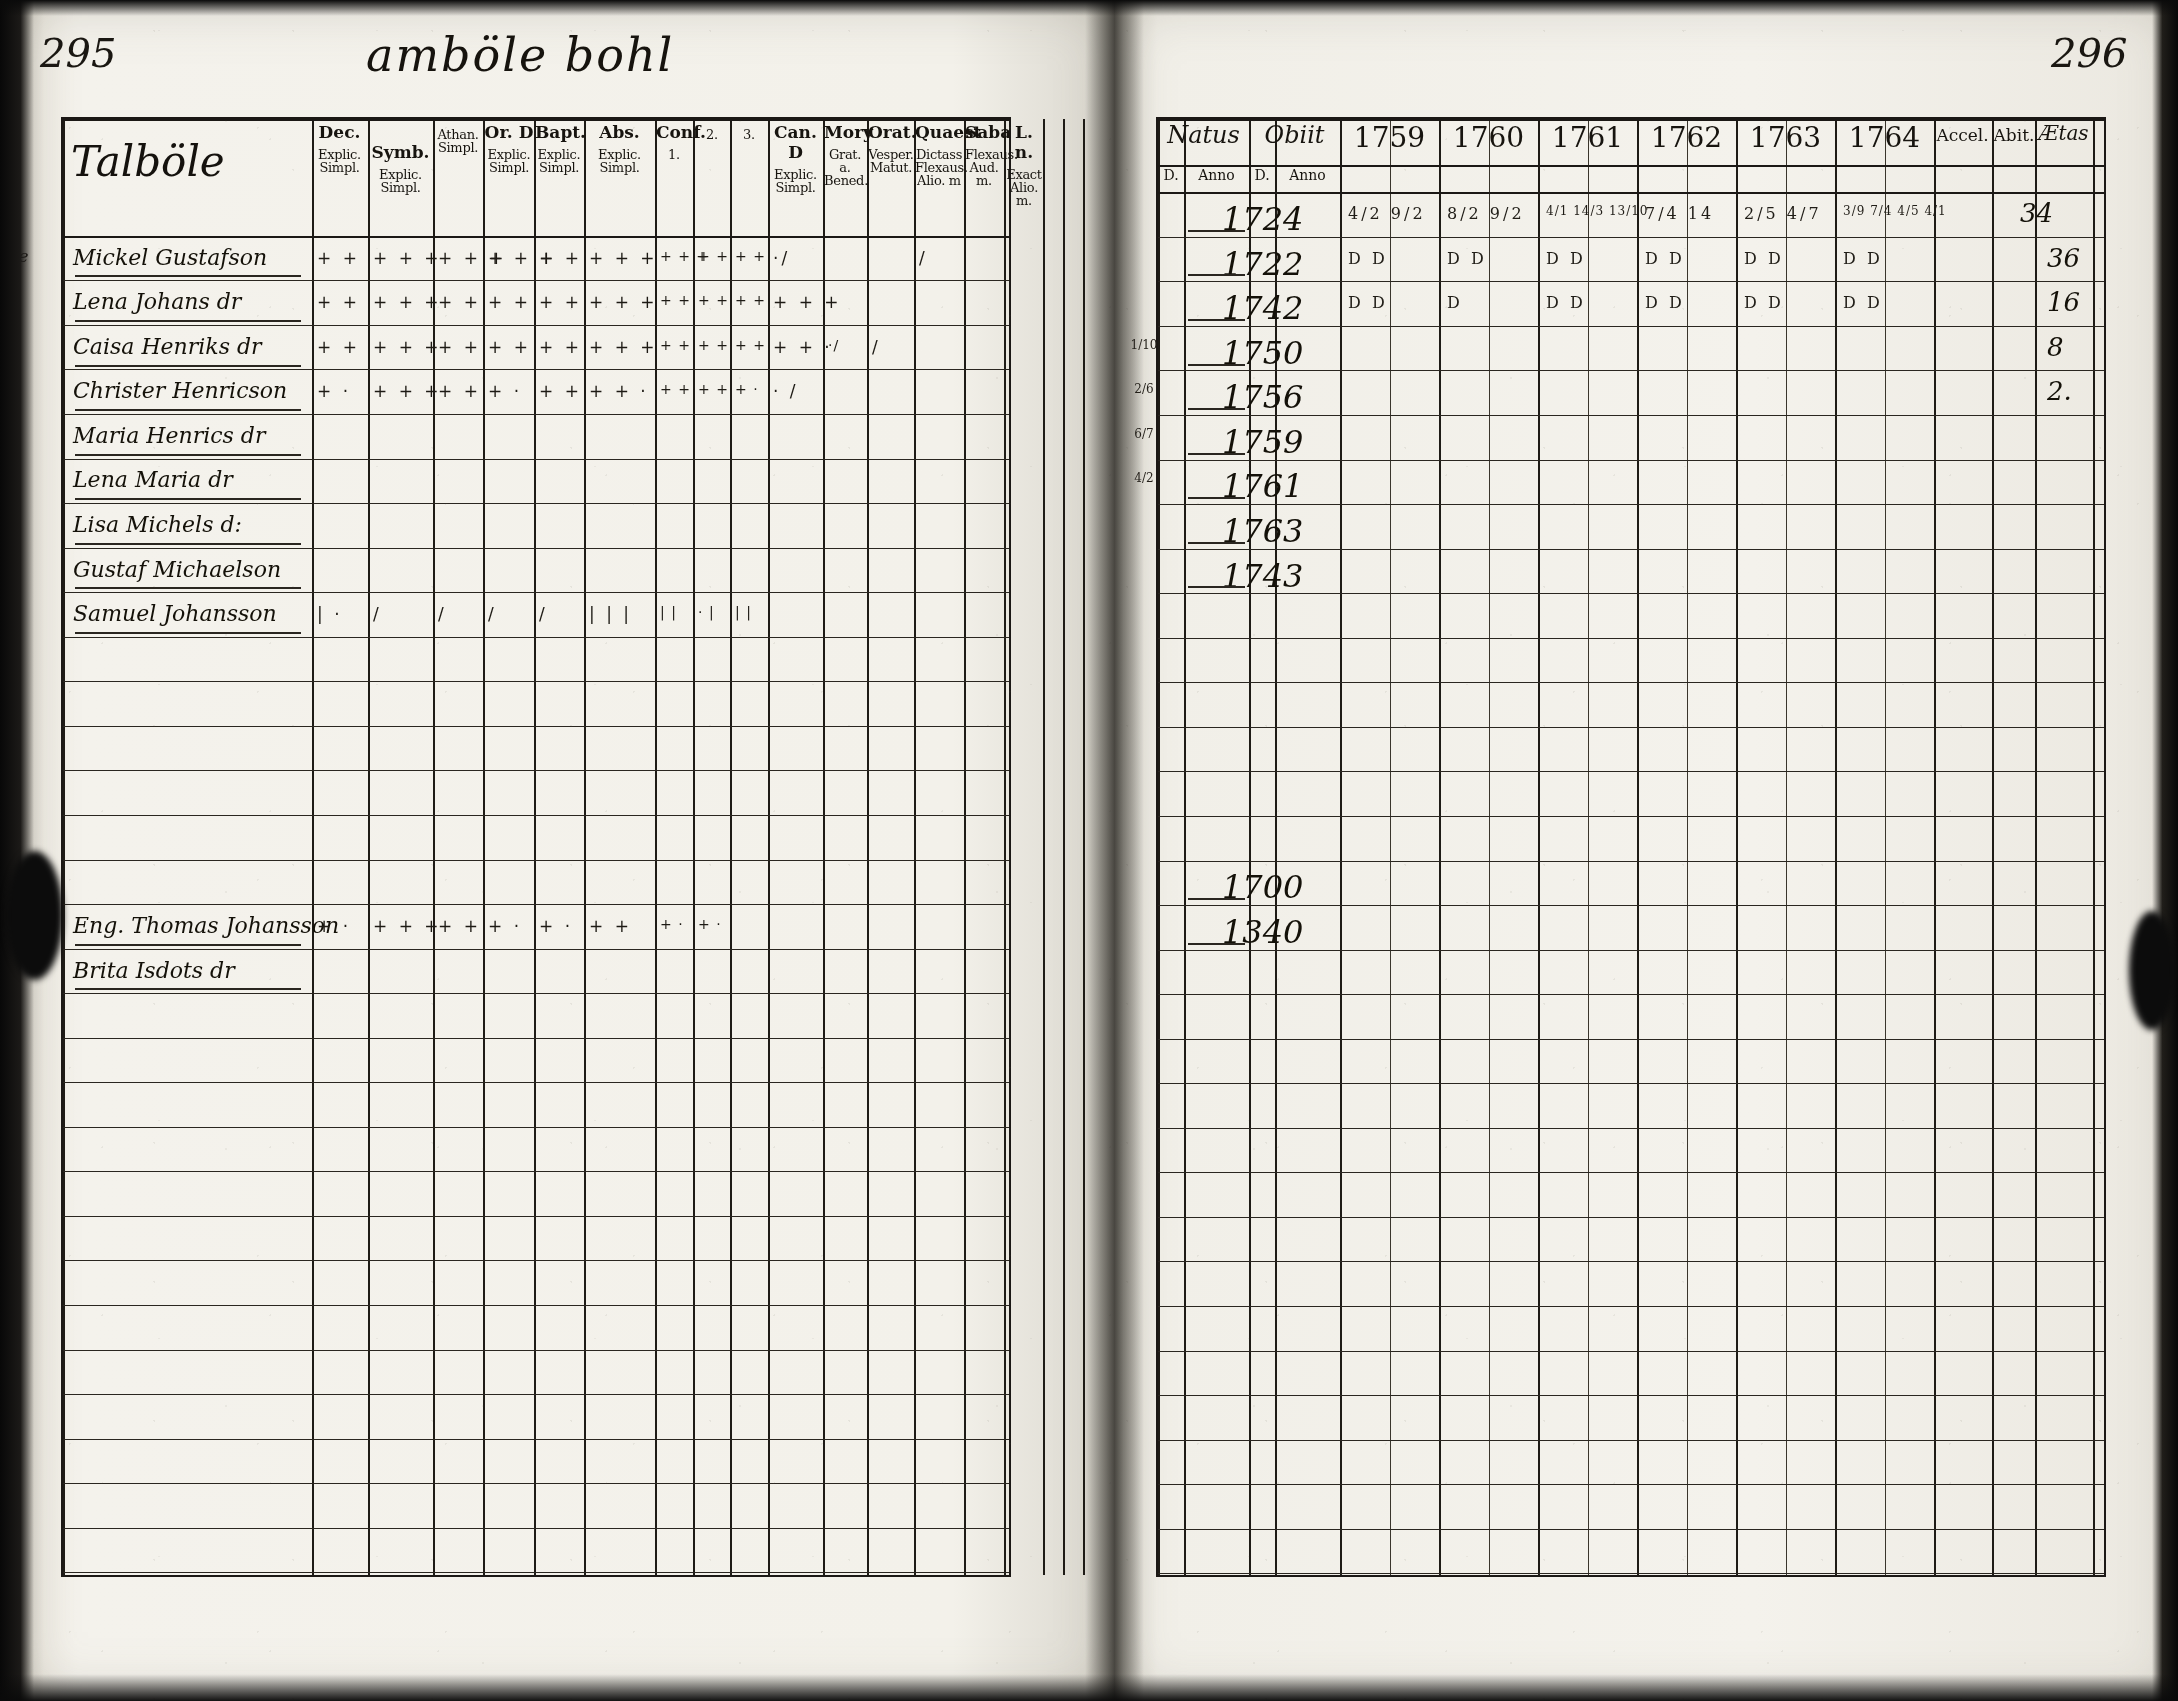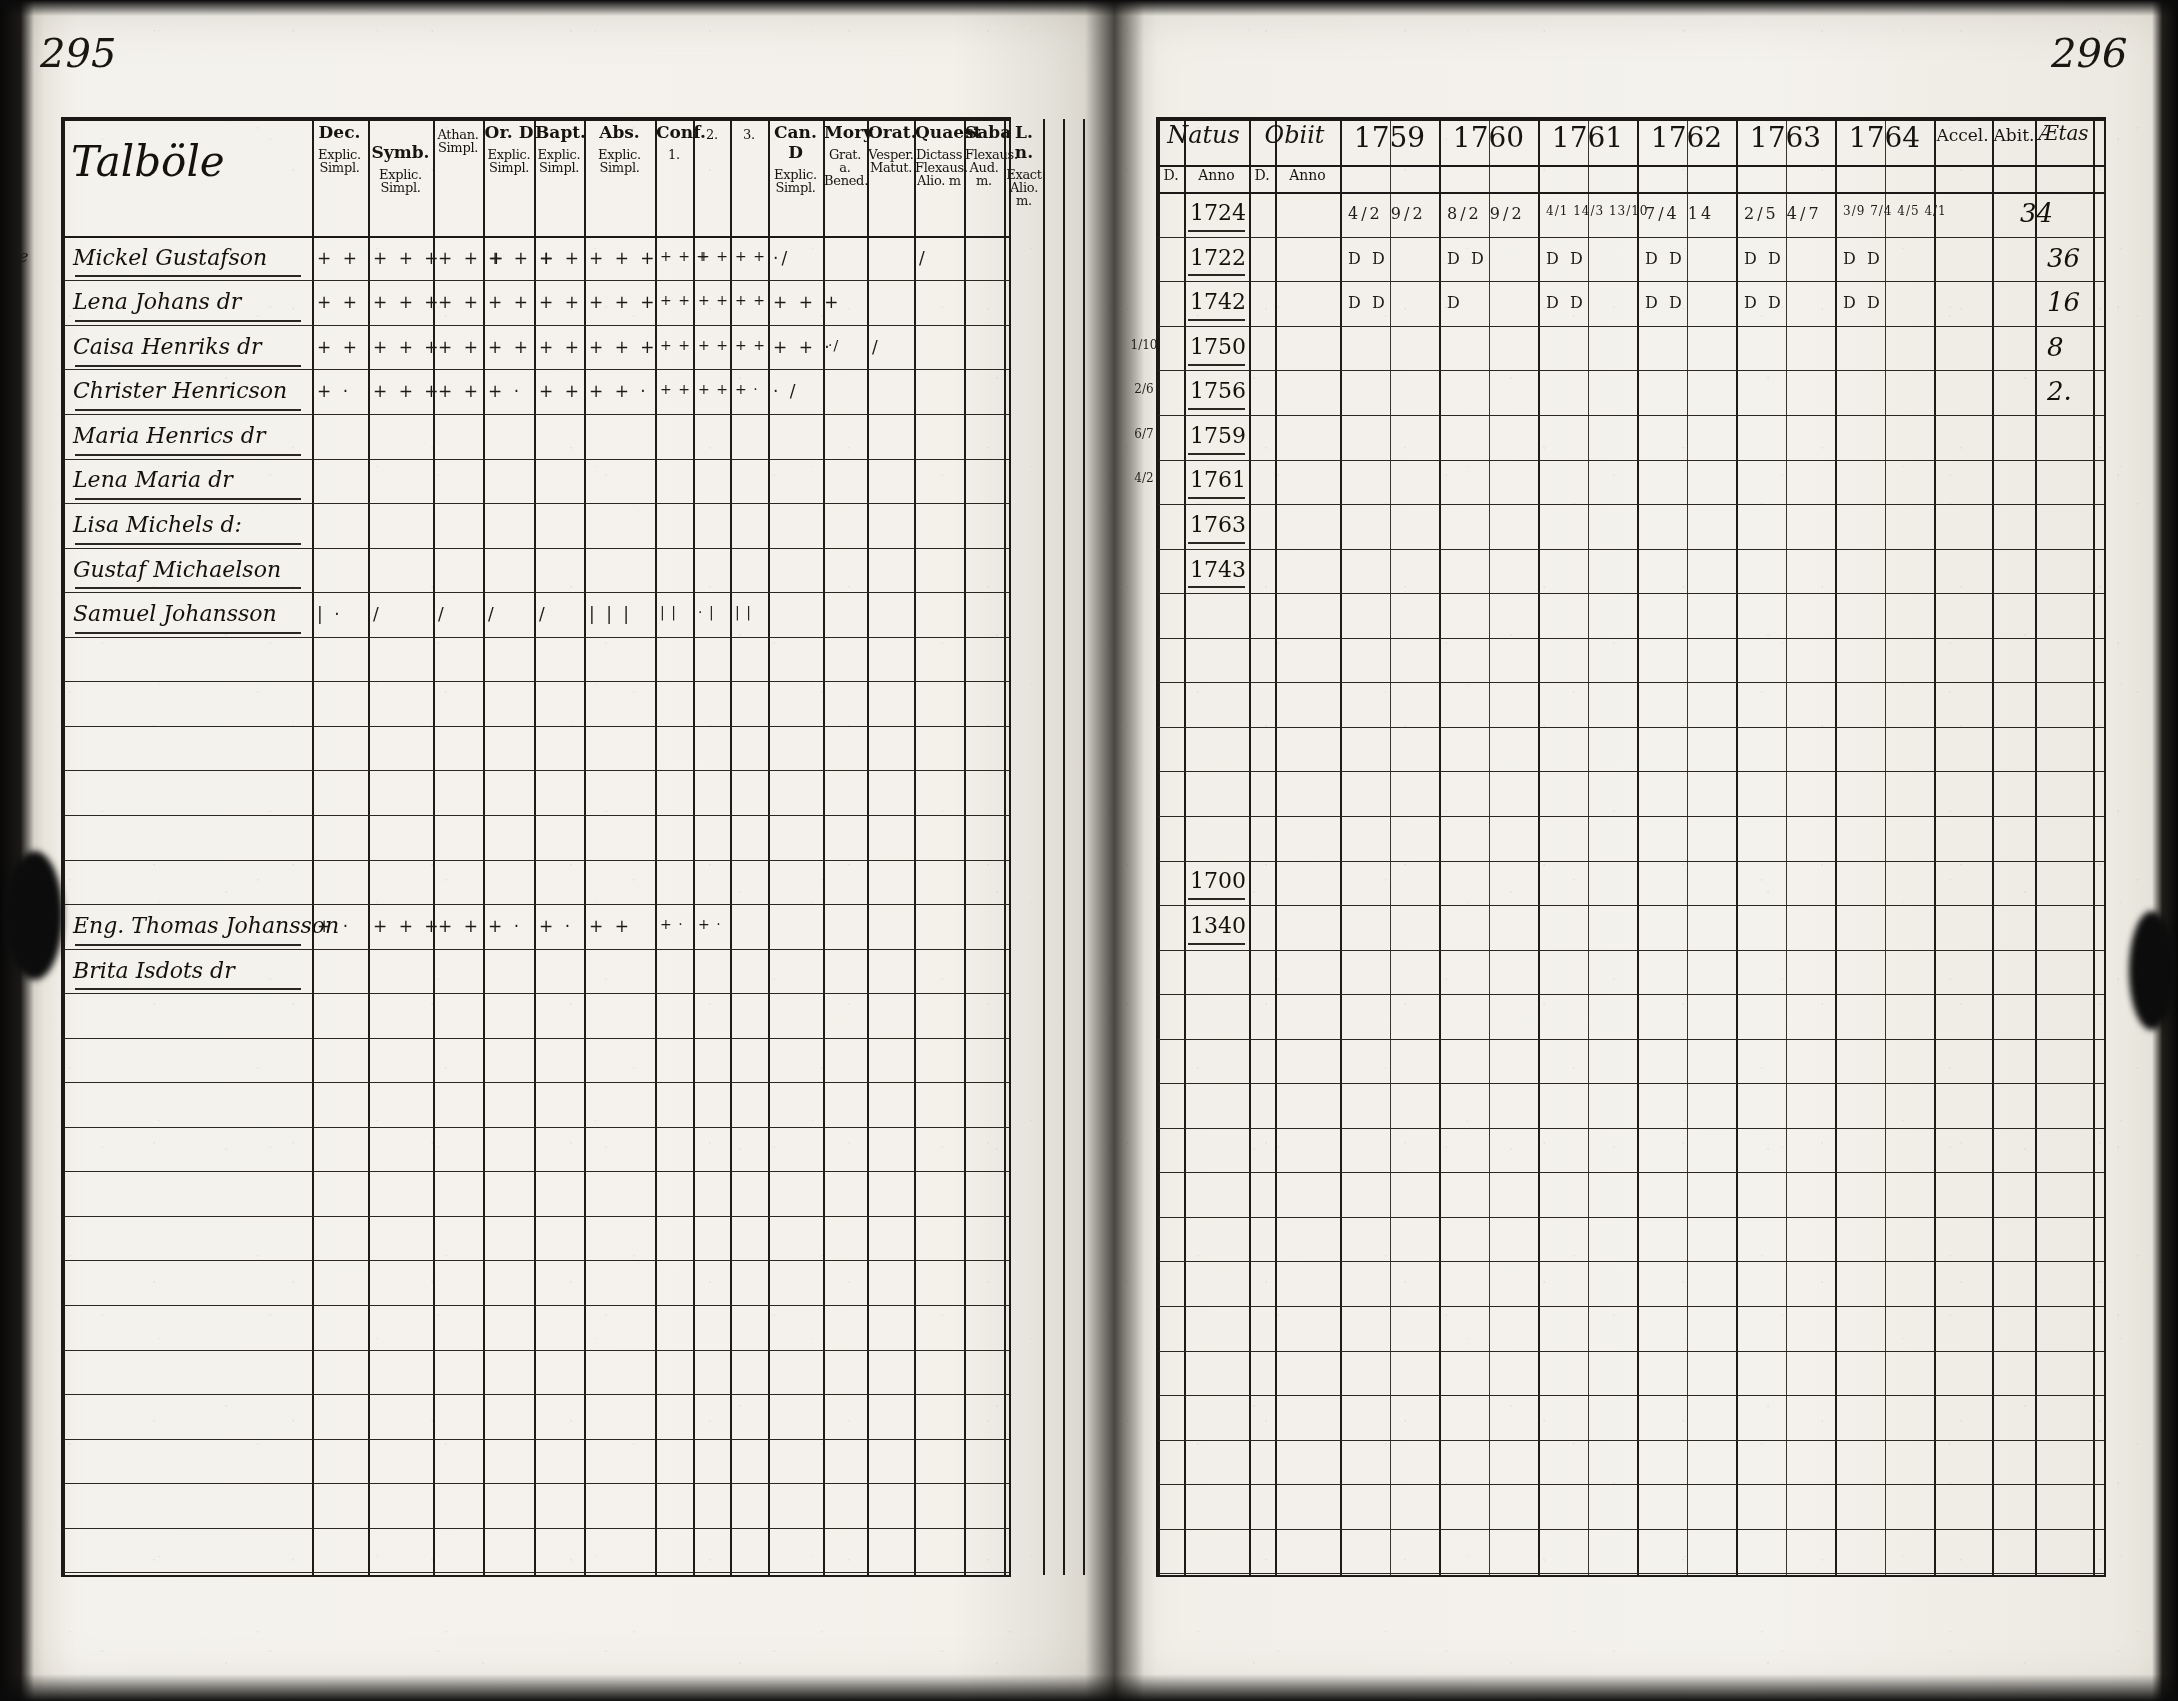--- a/index.html
+++ b/index.html
@@ -107,22 +107,22 @@
   }
   .rhdr{
     position:absolute;top:2px;height:63px;text-align:center;
     font-family:"DejaVu Serif",serif;color:#17140f;font-size:24px;font-style:italic;
   }
   .rsub{
     position:absolute;top:48px;height:26px;text-align:center;
     font-family:"DejaVu Serif",serif;color:#17140f;font-size:14px;
   }
   .yearcell{
-    position:absolute;font-family:"DejaVu Serif",serif;
-    font-size:22px;color:#141109;
+    position:absolute;font-family:"DejaVu Serif",serif;font-style:italic;
+    font-size:32px;color:#141109;margin-left:32px;
   }
   .agecell{
     position:absolute;right:6px;font-family:"DejaVu Serif",serif;font-style:italic;
     font-size:26px;color:#141109;
   }
   .scrib{
     position:absolute;font-family:"DejaVu Serif",serif;font-size:17px;color:#201d17;
     white-space:nowrap;letter-spacing:2px;
   }
   .leftmargin-num{
@@ -145,20 +145,21 @@
 <body>
 
 <div id="page">
 
   <div class="paper" id="leftpaper"></div>
   <div class="paper" id="rightpaper"></div>
   <div id="speckle"></div>
 
   <div class="folio" id="folio-left">295</div>
   <div class="folio" id="folio-right">296</div>
+  <div id="village-heading">amböle bohl</div>
 
   <div id="ltable">
     <div class="titlecell">Talböle</div>
     <div class="grid" id="lgrid">
         <div class="vline" style="left: 0px; width: 2px;"></div>
         <div class="vline" style="left: 249px; width: 2px;"></div>
         <div class="vline" style="left: 305px; width: 1.5px;"></div>
         <div class="vline" style="left: 370px; width: 1.5px;"></div>
         <div class="vline" style="left: 420px; width: 1.5px;"></div>
         <div class="vline" style="left: 471px; width: 1.5px;"></div>

